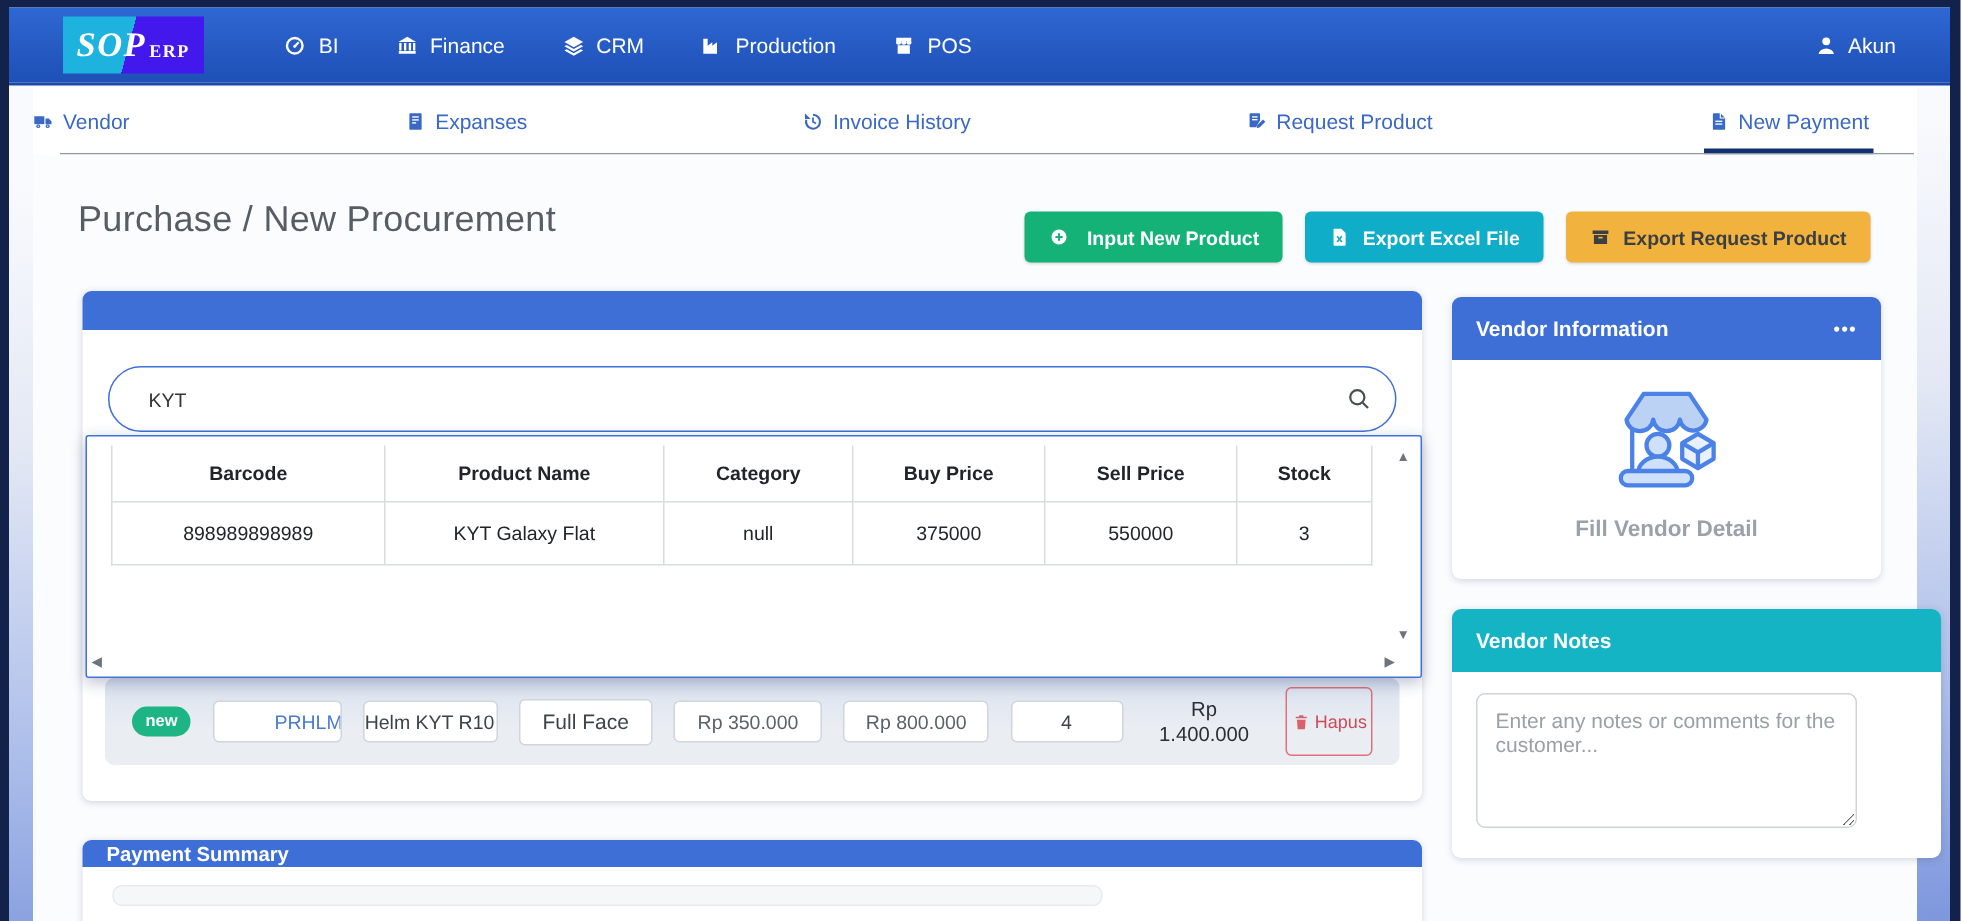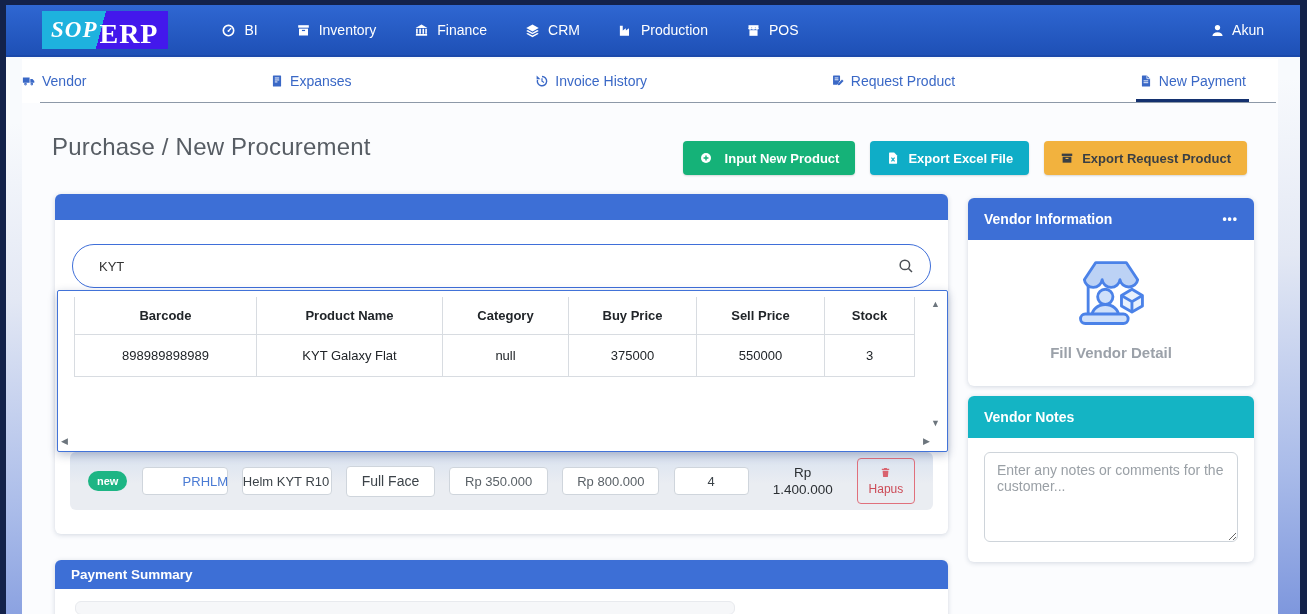--- a/index.html
+++ b/index.html
@@ -19,21 +19,21 @@
     border-bottom:2px solid #1b49ab;
     display:flex; align-items:center; padding:0 36px;
     position:relative; z-index:6;
   }
   .logo {
     display:flex; align-items:center; height:38px; padding:0 10px 0 9px;
     background:linear-gradient(105deg,#1eb2de 47%,#4318ec 47%);
     flex:none;
   }
   .logo-sop { font-family:"Liberation Serif",serif; font-style:italic; font-weight:bold; font-size:23px; color:#fff; letter-spacing:1px; }
-  .logo-erp { font-family:"Liberation Serif",serif; font-weight:bold; font-size:28px; color:#fff; margin:8px 0 0 2px; letter-spacing:1px; }
+  .logo-erp { font-family:"Liberation Serif",serif; font-weight:bold; font-size:12px; color:#fff; margin:8px 0 0 2px; letter-spacing:1px; }
   .nav-items { display:flex; align-items:flex-start; height:52px; margin-left:34px; }
   .nav-item {
     display:flex; align-items:center; gap:8px; padding:0 19px; height:52px;
     color:#fff; font-size:14px; cursor:pointer; white-space:nowrap;
   }
   .nav-item.active { background:#4b7ce3; height:62px; }
   .nav-account { margin-left:auto; display:flex; align-items:center; gap:7px; color:#fff; font-size:14px; cursor:pointer; }
   .ic { width:15px; height:15px; flex:none; display:block; }
   .ic14 { width:14px; height:14px; }
   
@@ -107,42 +107,42 @@
   }
   .li-code { width:86px; color:#4a7bd4;padding-left:40px; }
   .li-name { width:90px; }
   .li-cat  { width:89px; height:31px; font-size:14px; }
   .li-buy  { width:99px; color:#5a6167; }
   .li-sell { width:97px; color:#5a6167; }
   .li-qty  { width:75px; }
   .li-total { width:80px; text-align:center; font-size:13.5px; color:#2b2f33; line-height:17px; flex:none; }
   .btn-hapus {
     width:58px; height:46px; border:1px solid #e0707c; border-radius:4px; background:transparent;
-    color:#cc4b57; font-size:12px; cursor:pointer; display:flex; flex-direction:column;
+    color:#cc4b57; font-size:12px; cursor:pointer; display:flex; flex-direction:row;
     align-items:center; justify-content:center; gap:3px; font-family:"Liberation Sans",sans-serif; flex:none;
   }
   
   .card-payment { left:33px; top:457px; width:893px; height:160px; }
   .card-payment-header {
-    height:29px; background:#3d6fd6; border-radius:6px 6px 0 0;
+    height:18px; background:#3d6fd6; border-radius:6px 6px 0 0;
     display:flex; align-items:center; padding:0 16px;
     color:#fff; font-size:13.5px; font-weight:bold;
   }
   .payment-peek { width:660px; height:14px; margin:12px 0 0 20px; background:#f6f7f9; border:1px solid #e8eaee; border-radius:6px; }
   
   .card-vendor { left:946px; top:95px; width:286px; height:188px; }
   .card-head-blue {
     height:42px; background:#3d6fd6; border-radius:6px 6px 0 0;
     display:flex; align-items:center; justify-content:space-between; padding:0 16px;
     color:#fff; font-size:14px; font-weight:bold;
   }
   .ellipsis { font-size:12px; letter-spacing:1px; cursor:pointer; }
   .vendor-body { display:flex; flex-direction:column; align-items:center; padding-top:16px; }
   .vendor-empty-text { margin-top:12px; font-size:15px; font-weight:bold; color:#9ba1a9; }
-  .card-notes { left:946px; top:293px; width:286px; height:166px; }
+  .card-notes { left:946px; top:303px; width:326px; height:166px; }
   .card-head-teal {
     height:42px; background:#14b4c4; border-radius:6px 6px 0 0;
     display:flex; align-items:center; padding:0 16px;
     color:#fff; font-size:14px; font-weight:bold;
   }
   .notes-body { padding:14px 16px; }
   .notes-textarea {
     width:254px; height:90px; border:1px solid #ced4da; border-radius:6px;
     padding:9px 12px; font-size:14px; color:#495057; resize:both; outline:none;
     font-family:"Liberation Sans",sans-serif;
@@ -160,28 +160,20 @@
       <span class="logo-erp">ERP</span>
     </div>
     <div class="nav-items">
       <div class="nav-item">
         <svg class="ic" viewBox="0 0 24 24">
             <circle cx="12" cy="12" r="8.3" fill="none" stroke="#fff" stroke-width="2.6"></circle>
             <path d="M12 12.6L16.2 8.3" stroke="#fff" stroke-width="2.2" fill="none"></path>
             <circle cx="12" cy="12.6" r="1.6" fill="#fff"></circle>
           </svg>
         <span>BI</span>
-      </div>
-      <div class="nav-item">
-        <svg class="ic" viewBox="0 0 24 24" fill="#fff">
-            <path d="M3.5 3.5h17v4h-17z"></path>
-            <path d="M4.8 9h14.4v11H4.8z"></path>
-            <rect x="9.5" y="11" width="5" height="1.9" fill="#2c62c9"></rect>
-          </svg>
-        <span>Inventory</span>
       </div>
       <div class="nav-item">
         <svg class="ic" viewBox="0 0 24 24" fill="#fff">
             <path d="M12 2.5l9.5 5.5H2.5z"></path>
             <path d="M4 9h2.5v8H4zM9.1 9h2.5v8H9.1zM14.2 9h2.5v8h-2.5zM18.7 9h2.5v8h-2.5z" transform="translate(-0.6,0)"></path>
             <path d="M3 17.6h18v2.8H3z"></path>
           </svg>
         <span>Finance</span>
       </div>
       <div class="nav-item">

